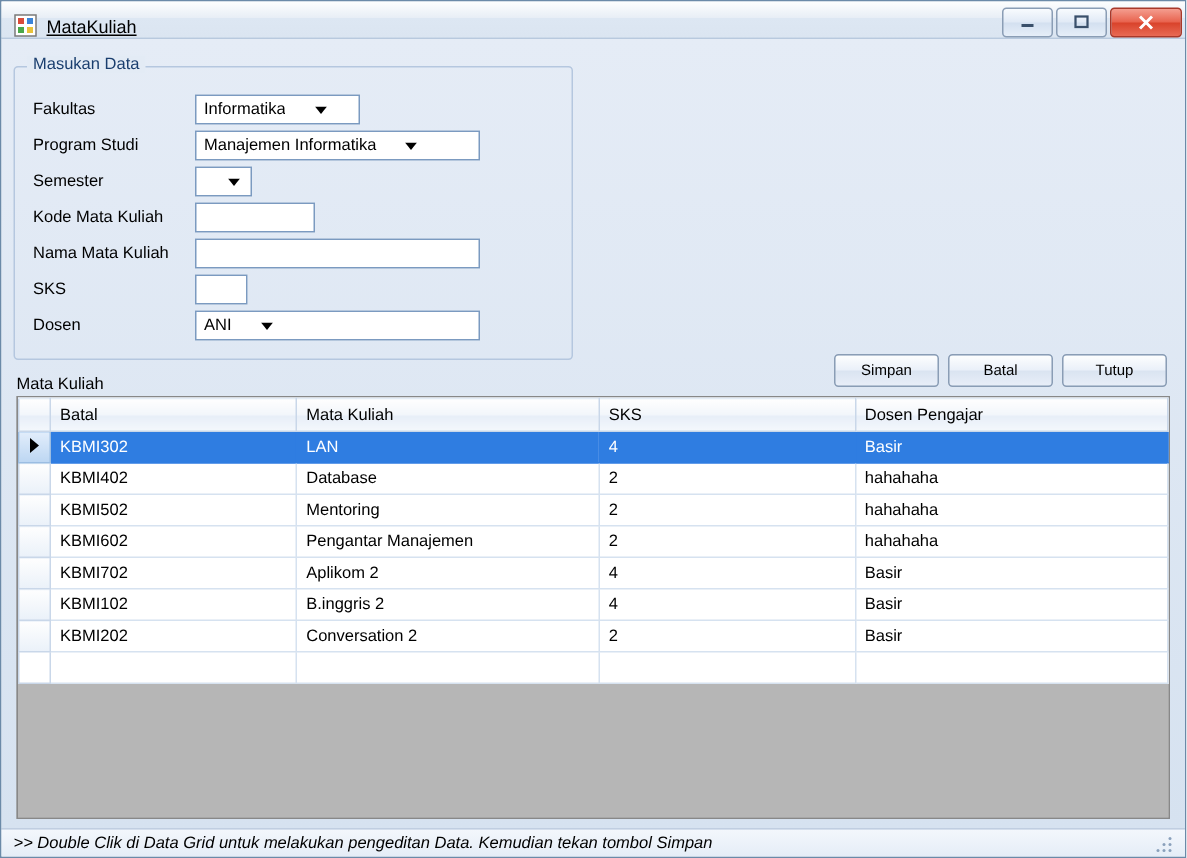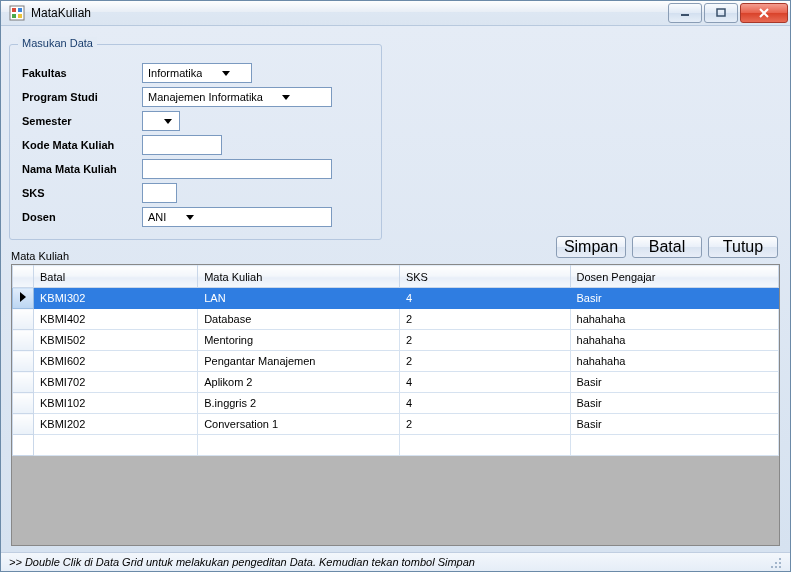--- a/index.html
+++ b/index.html
@@ -10,21 +10,21 @@
       width: 791px; height: 572px;
       background: linear-gradient(180deg, #e8eff7 0%, #dce6f2 100%);
       border: 1px solid #6b8aa8;
       display: flex; flex-direction: column;
       box-shadow: 0 0 8px rgba(0,0,0,.3);
     }
     .titlebar {
       height: 30px;
       background: linear-gradient(180deg, #fdfefe 0%, #e8eef6 45%, #dde7f3 46%, #dbe5f1 100%);
       border-bottom: 1px solid #b8c9de;
-      display: flex; align-items: center; padding: 0 2px 0 8px;
+      display: flex; align-items: flex-end; padding: 0 2px 0 8px; text-decoration: underline;
     }
     .titlebar .appicon { width: 16px; height: 16px; margin-right: 6px; display:inline-flex; }
     .titlebar .title { flex: 1; color: #000; font-size: 12px; }
     .win-controls { display: flex; gap: 2px; }
     .win-btn {
       width: 34px; height: 20px; border: 1px solid #8a9db5;
       border-radius: 3px;
       background: linear-gradient(180deg, #f8fbfe 0%, #e1eaf6 48%, #d3e0f0 52%, #e6eef8 100%);
       display: flex; align-items: center; justify-content: center;
       cursor: pointer;
@@ -55,21 +55,21 @@
       position: relative;
     }
     .groupbox > .legend {
       position: absolute; top: -8px; left: 8px;
       padding: 0 4px;
       color: #1a3e6e;
       background: #e3ebf5;
       font-size: 11px;
     }
     .form-row { display: flex; align-items: center; height: 24px; margin-bottom: 0px; }
-    .form-row label { width: 120px; color: #000; font-weight: bold; }
+    .form-row label { width: 108px; color: #000; }
     input[type=text], .select {
       border: 1px solid #7b9ac0;
       background: #fff;
       height: 20px; padding: 1px 3px;
       font-size: 11px;
     }
     .select {
       display: inline-flex; align-items: center; justify-content: flex-start;
       padding-right: 14px;
       background: #fff;
@@ -91,21 +91,21 @@
       top: 210px;
       display: flex; gap: 6px;
     }
     .btn {
       width: 70px; height: 22px;
       border: 1px solid #8a9db5;
       border-radius: 3px;
       background: linear-gradient(180deg, #fdfefe 0%, #eaf0f9 48%, #dae4f1 52%, #e8eef8 100%);
       display:flex; align-items:center; justify-content:center;
       cursor:pointer;
-      font-size: 16px;
+      font-size: 10px;
     }
 
     
     .grid-title { margin: 6px 4px 2px 4px; color:#000; }
     .grid {
       margin: 0 4px;
       background: #a9a9a9;
       border: 1px solid #888;
       height: 282px;
       display:flex; flex-direction:column;
@@ -313,21 +313,21 @@
             <tr>
               <td class="rowhead"></td>
               <td>KBMI102</td>
               <td>B.inggris 2</td>
               <td>4</td>
               <td>Basir</td>
             </tr>
             <tr>
               <td class="rowhead"></td>
               <td>KBMI202</td>
-              <td>Conversation 1</td>
+              <td>Conversation 2</td>
               <td>2</td>
               <td>Basir</td>
             </tr>
             <tr class="empty">
               <td class="rowhead"></td>
               <td></td>
               <td></td>
               <td></td>
               <td></td>
             </tr>

